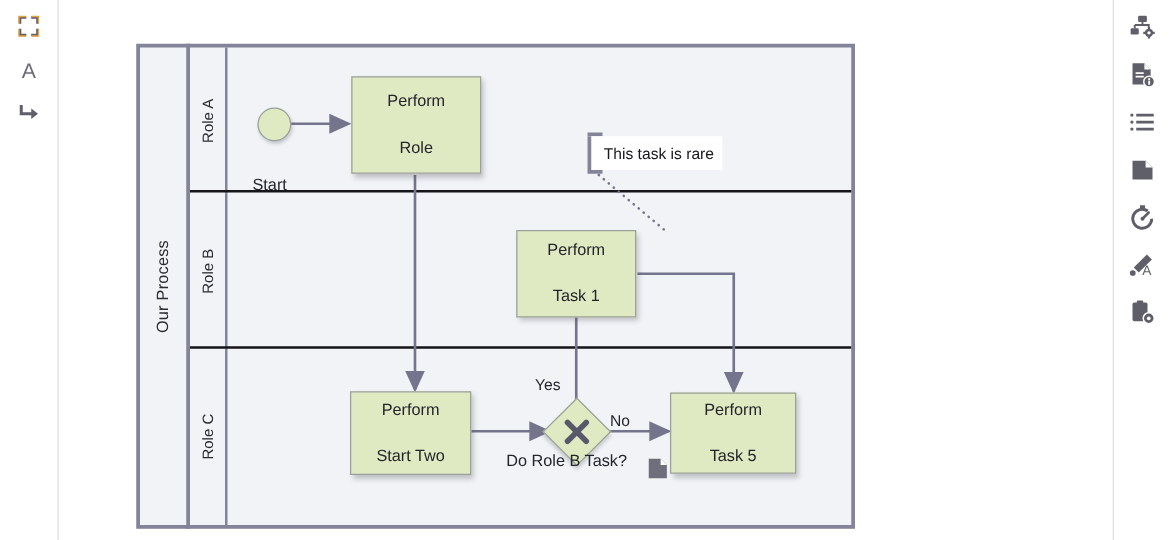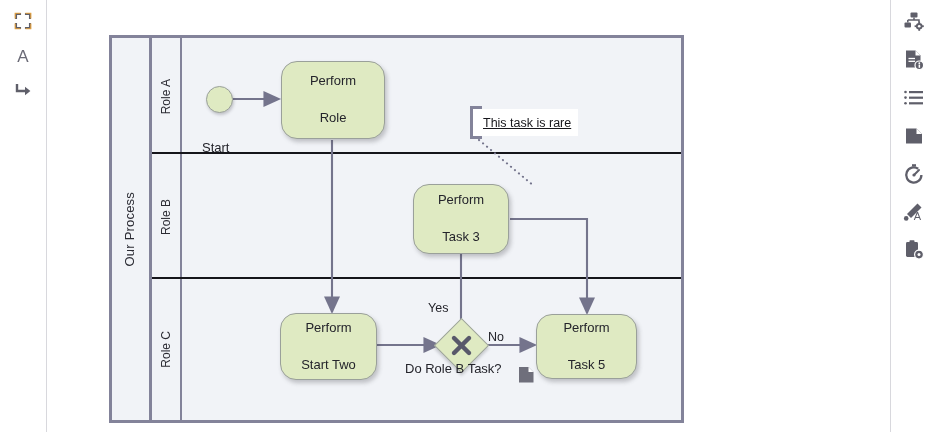--- a/index.html
+++ b/index.html
@@ -122,21 +122,21 @@
   .lane-divider {
     left: 105px;
     width: 529px;
     height: 0;
     border-top: 2px solid #15151a;
   }
 
   .task {
     background: #dfeac2;
     border: 1.6px solid #9aa09a;
-    border-radius: 16px;
+    border-radius: 0;
     box-shadow: 2px 3px 4px rgba(60,60,70,.28);
     box-sizing: border-box;
     display: flex;
     flex-direction: column;
     align-items: center;
     justify-content: center;
     gap: 22px;
     font-size: 13px;
     color: #24242b;
     text-align: center;
@@ -287,21 +287,21 @@
       <div class="abs start-event" style="left:159px; top:86px;"></div>
       <div class="abs node-label" style="left:155px; top:140px;">Start</div>
 
       <div class="abs task" style="left:234px; top:61px; width:104px; height:78px;">
         <div>Perform</div>
         <div>Role</div>
       </div>
 
       <div class="abs task" style="left:366px; top:184px; width:96px; height:70px;">
         <div>Perform</div>
-        <div>Task 3</div>
+        <div>Task 1</div>
       </div>
 
       <div class="abs task" style="left:233px; top:313px; width:97px; height:67px;">
         <div>Perform</div>
         <div>Start Two</div>
       </div>
 
       <div class="abs gateway" style="left:395px; top:326px;"></div>
       <svg class="abs gateway-x" style="left:395px; top:326px;" width="39" height="39">
         <g stroke="#58586a" stroke-width="4.4" stroke-linecap="round">
@@ -319,21 +319,21 @@
         <div>Task 5</div>
       </div>
 
       <svg class="abs" style="left:471px; top:366px;" width="17" height="18">
         <path d="M1,1 H10.5 L15.5,6 V16.5 H1 Z" fill="#6f6f7b"></path>
         <path d="M10.5,1 V6 H15.5 Z" fill="#ffffff"></path>
       </svg>
 
       <div class="abs" style="left:423px; top:106px;">
         <div class="annotation-bracket-top"></div>
-        <div class="annotation-box" style="width:108px; height:27px;text-decoration:underline;">This task is rare</div>
+        <div class="annotation-box" style="width:108px; height:27px;">This task is rare</div>
         <div class="annotation-bracket-bottom"></div>
       </div>
 
     </div>
   </div>
 
   <div class="right-rail">
 
     <div class="tool-btn">
       <svg width="22" height="22" viewBox="0 0 22 22" fill="#5f5f6a">

